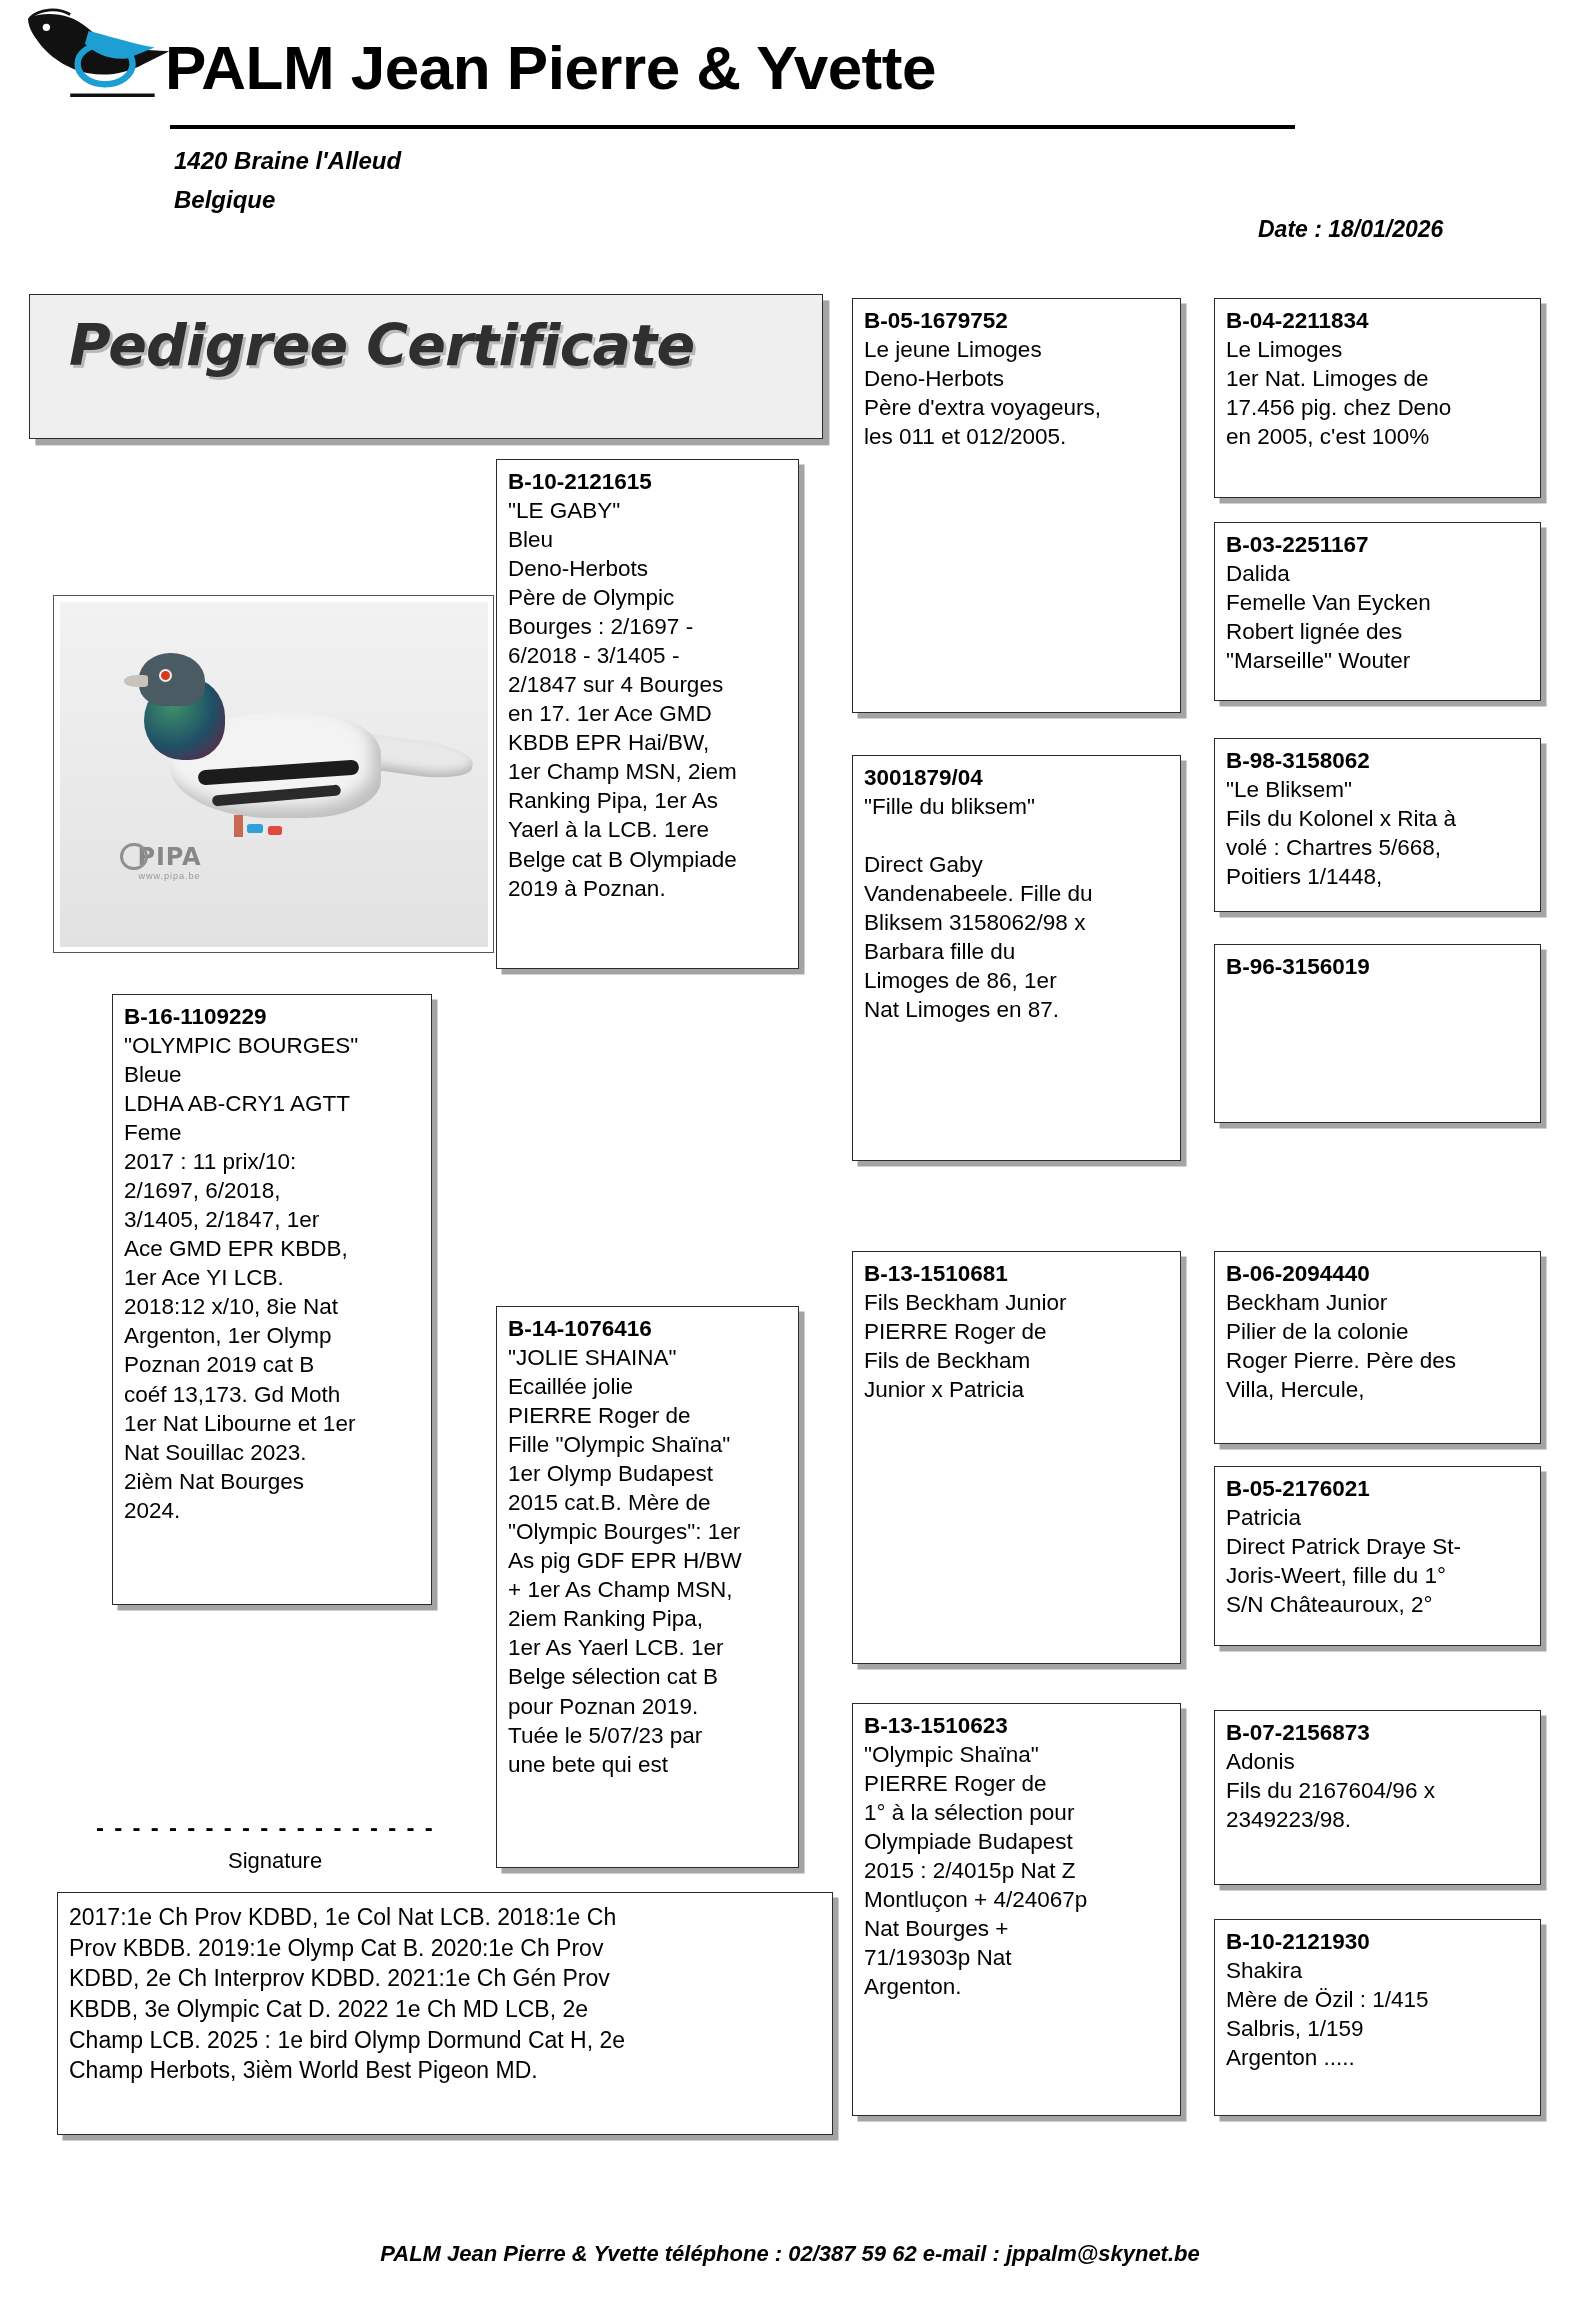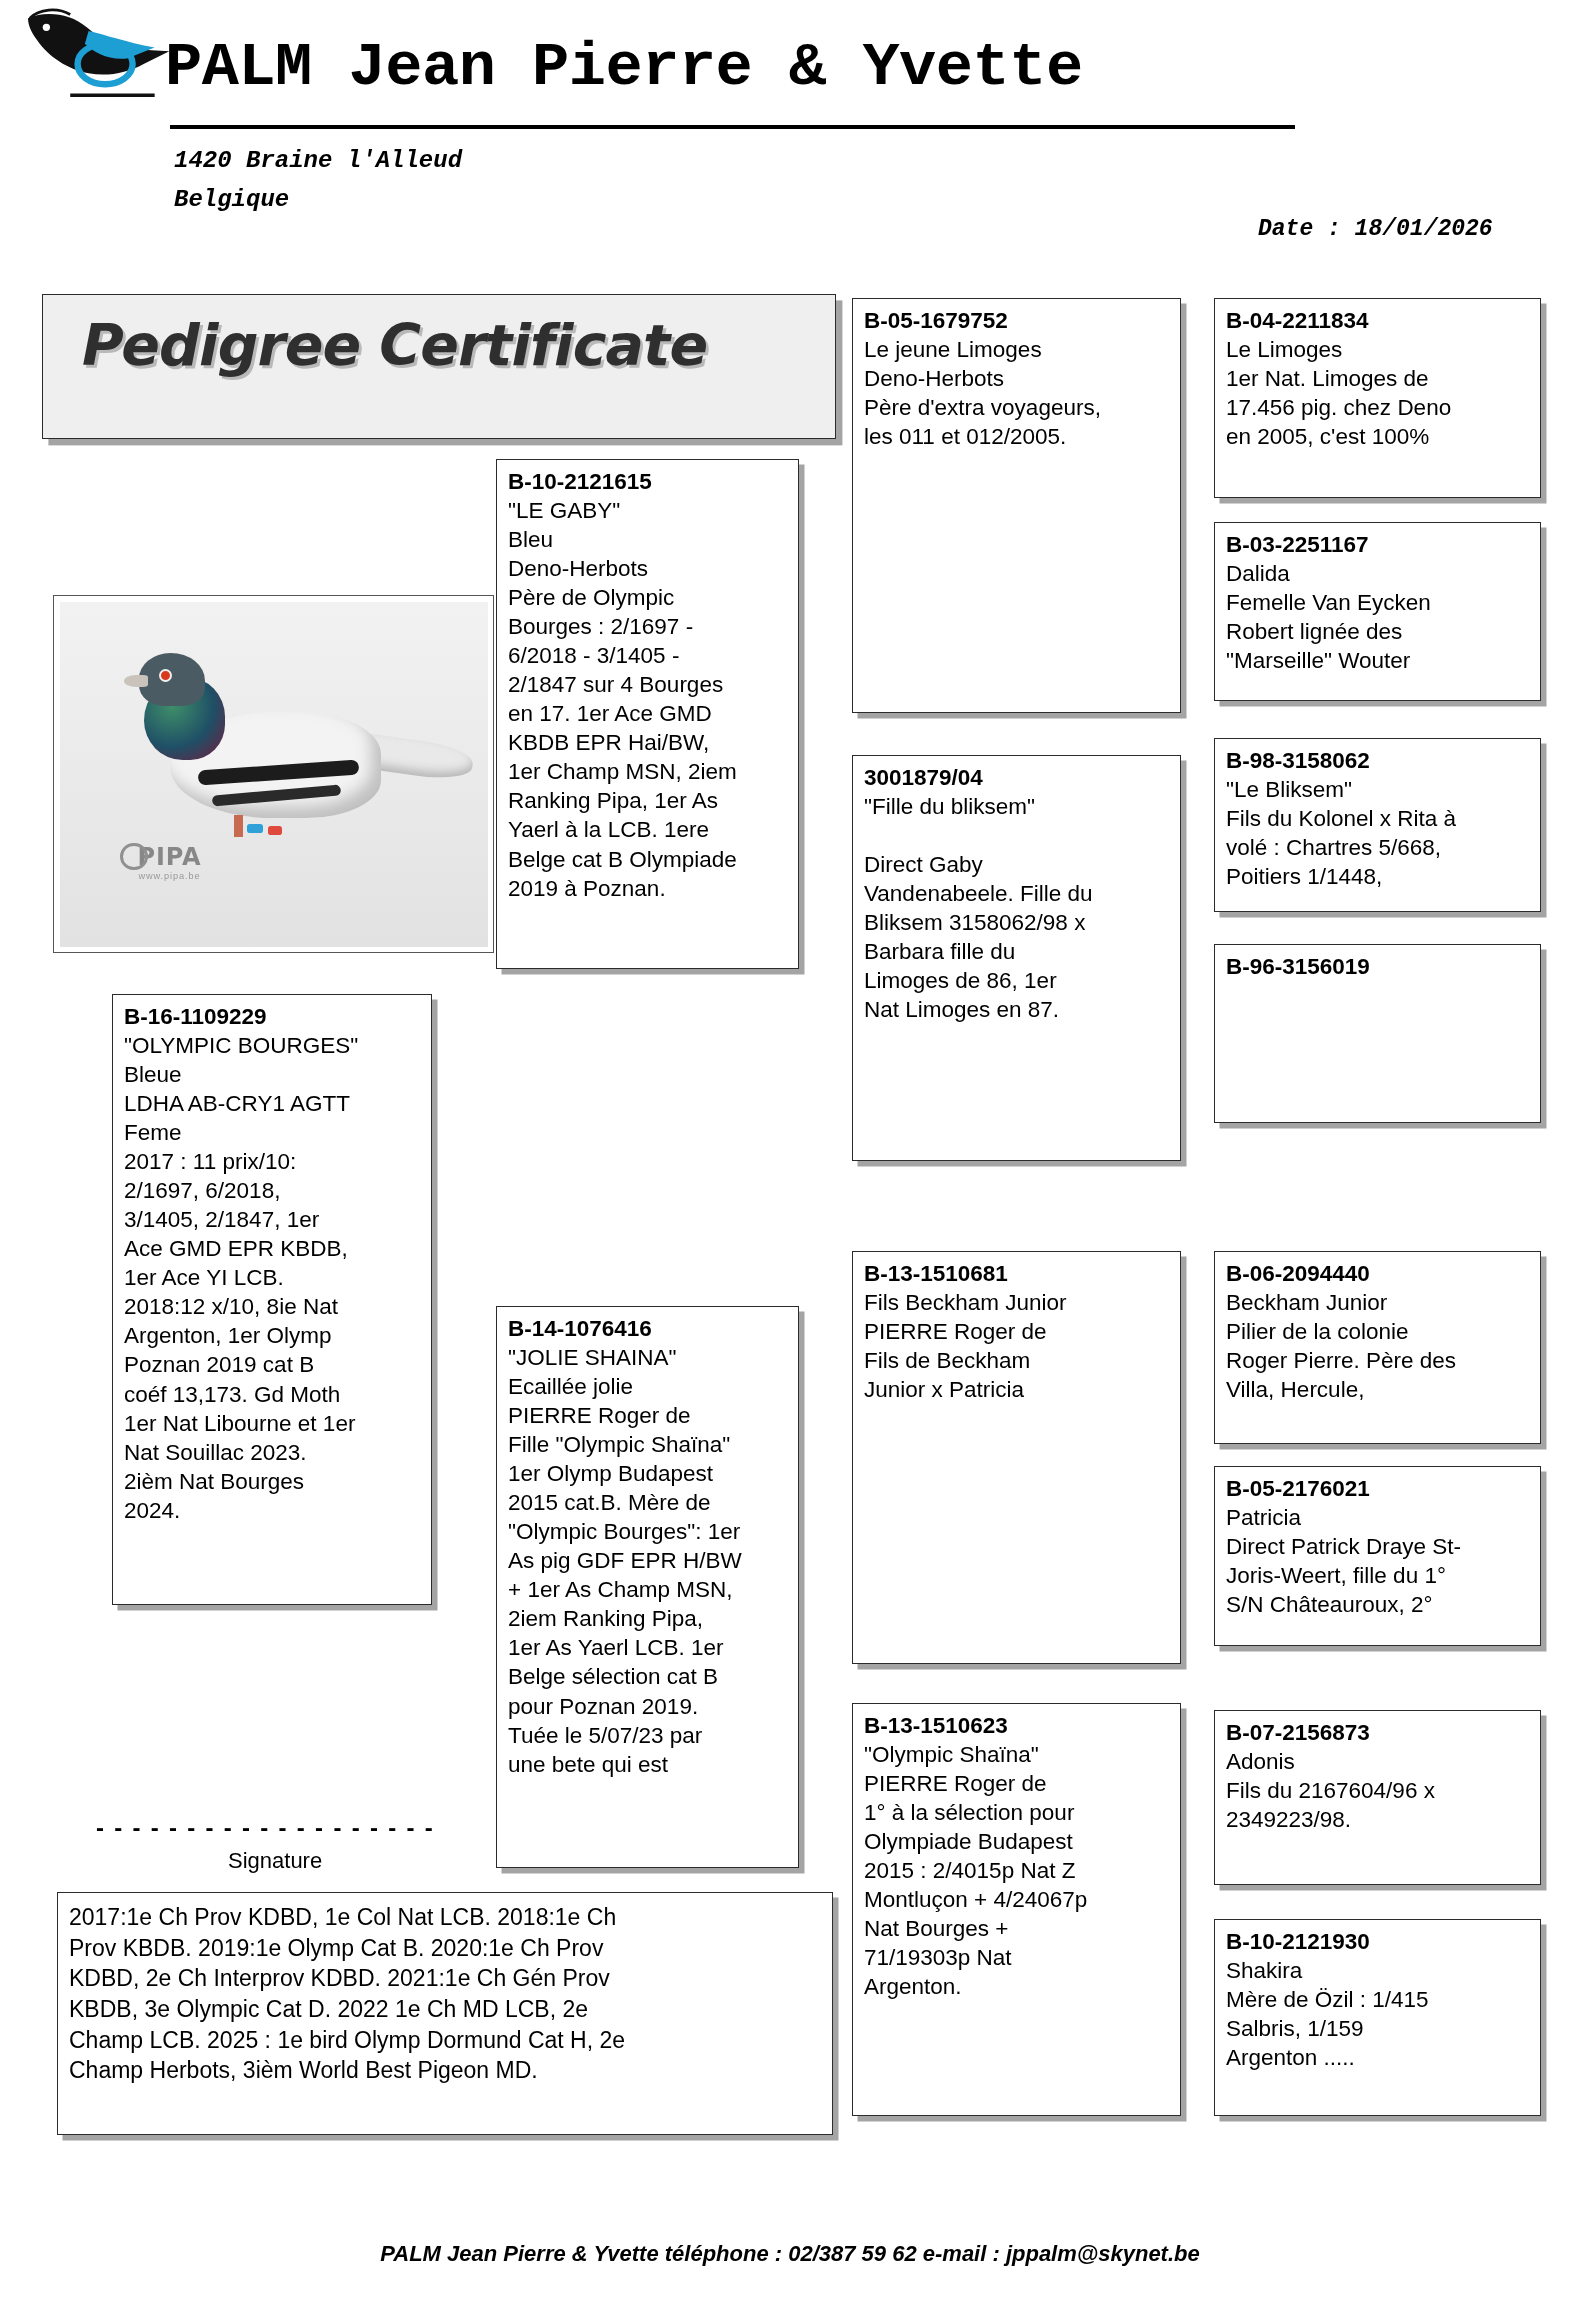--- a/index.html
+++ b/index.html
@@ -15,21 +15,20 @@
     color: #000000;
     overflow: hidden;
   }
 
   
   .header {
     position: absolute;
     left: 0; top: 0;
     width: 1267px;
     height: 266px;
-    font-family: Liberation Mono, monospace;
   }
   .logo-bird {
     position: absolute;
     left: 16.5px; top: 7.3px;
     width: 156px; height: 115px;
   }
   .brand-title {
     position: absolute;
     left: 165px; top: 32px;
     font-size: 62px;
@@ -78,21 +77,21 @@
     font-size: 22.5px;
     line-height: 1.29;
   }
   .box .bid {
     font-weight: bold;
   }
 
   
   .cert-banner {
     position: absolute;
-    left: 42px; top: 294px;
+    left: 29px; top: 294px;
     width: 794px; height: 145px;
     background: #efefef;
     border: 1.8px solid #2b2b2b;
     box-shadow: 6.4px 6.4px 0 rgba(90,90,90,0.55);
   }
   .cert-banner .cert-text {
     position: absolute;
     left: 39px; top: 16.5px;
     font-family: "DejaVu Sans", sans-serif;
     font-size: 57px;

